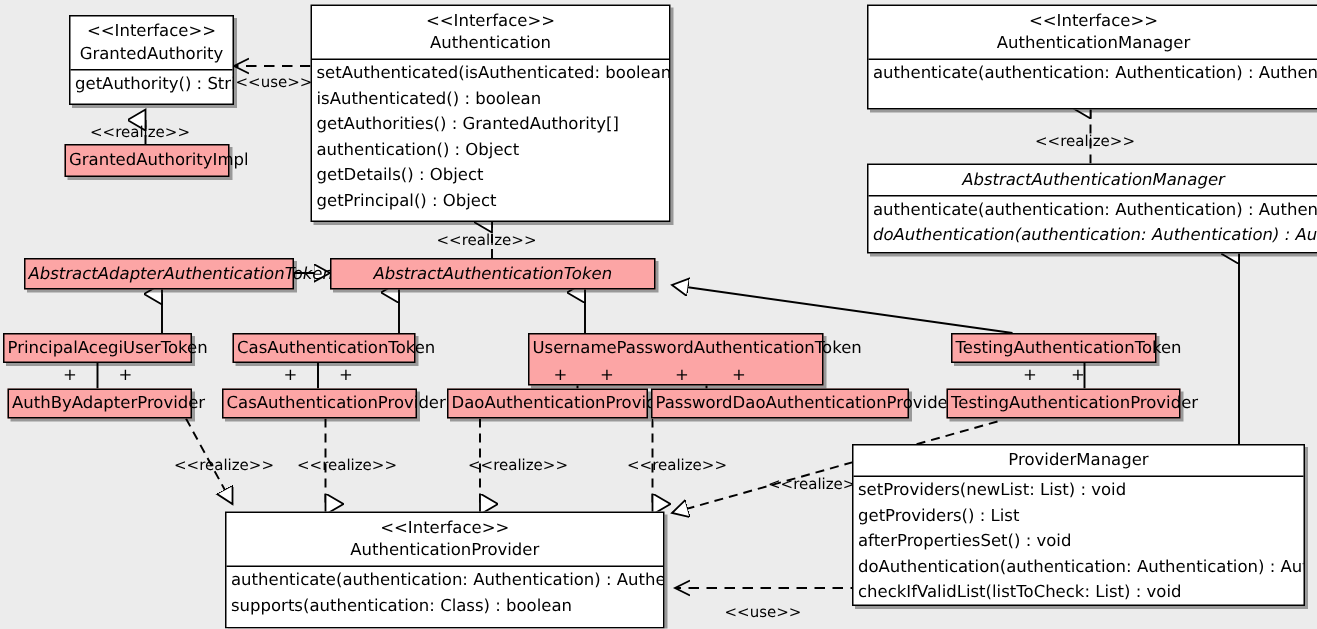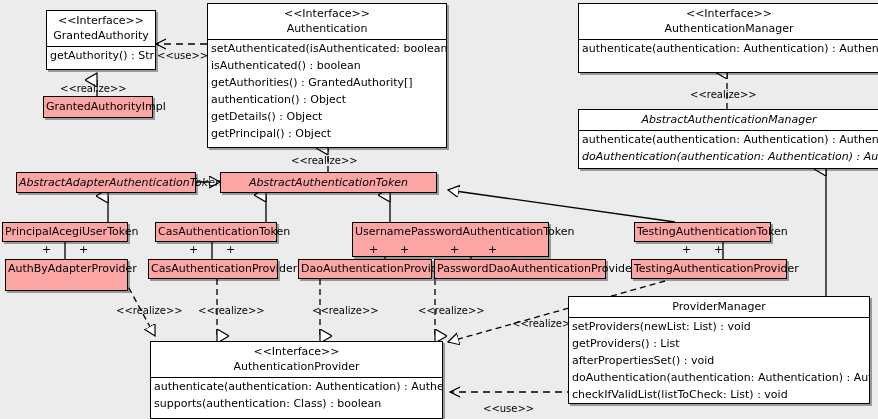--- a/index.html
+++ b/index.html
@@ -243,21 +243,21 @@
   <div class="simple" style="left:352px;top:222px;width:197px;height:35px;line-height:18px;">UsernamePasswordAuthenticationToken</div>
   <div class="plus" style="left:369px;top:244px;">+</div>
   <div class="plus" style="left:400px;top:244px;">+</div>
   <div class="plus" style="left:450px;top:244px;">+</div>
   <div class="plus" style="left:488px;top:244px;">+</div>
 
   <div class="simple" style="left:634px;top:222px;width:137px;height:20px;line-height:18px;">TestingAuthenticationToken</div>
   <div class="plus" style="left:682px;top:244px;">+</div>
   <div class="plus" style="left:714px;top:244px;">+</div>
 
-  <div class="simple" style="left:5px;top:259px;width:123px;height:32px;line-height:18px;text-align:center;">AuthByAdapterProvider</div>
+  <div class="simple" style="left:5px;top:259px;width:123px;height:20px;line-height:18px;text-align:center;">AuthByAdapterProvider</div>
 
   <div class="simple" style="left:148px;top:259px;width:130px;height:20px;line-height:18px;">CasAuthenticationProvider</div>
 
   <div class="simple" style="left:298px;top:259px;width:134px;height:20px;line-height:18px;">DaoAuthenticationProvider</div>
 
   <div class="simple" style="left:434px;top:259px;width:172px;height:20px;line-height:18px;">PasswordDaoAuthenticationProvider</div>
 
   <div class="simple" style="left:631px;top:259px;width:156px;height:20px;line-height:18px;">TestingAuthenticationProvider</div>
 
   <div class="lbl" style="left:116px;top:305px;">&lt;&lt;realize&gt;&gt;</div>

